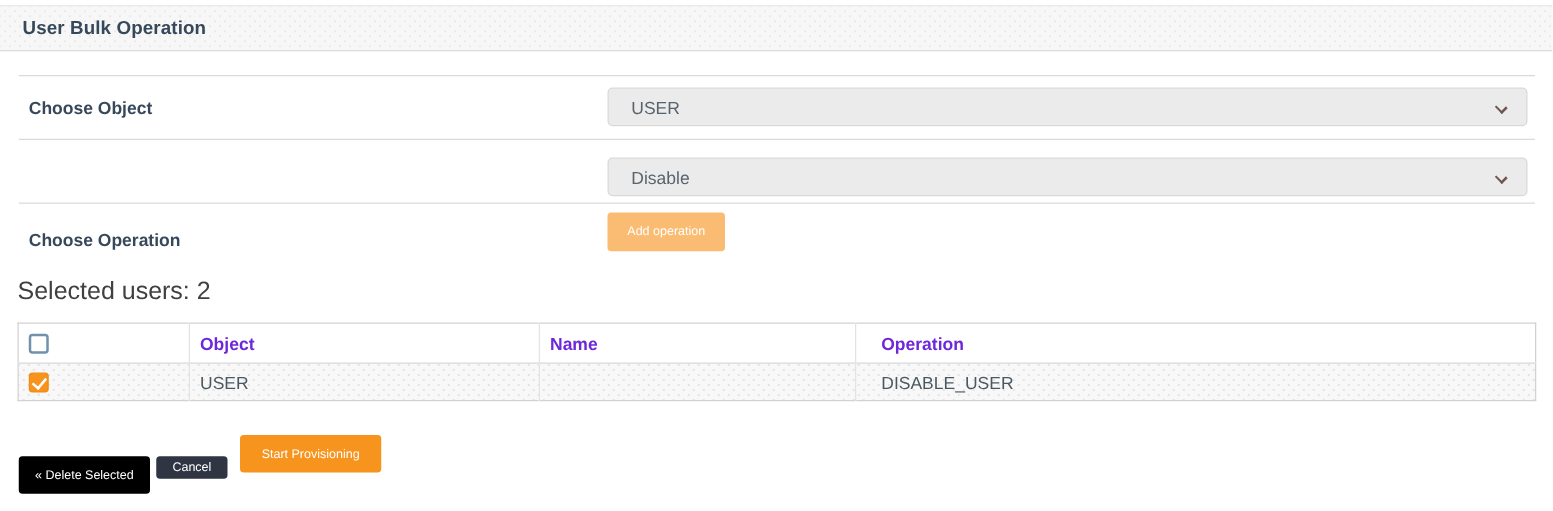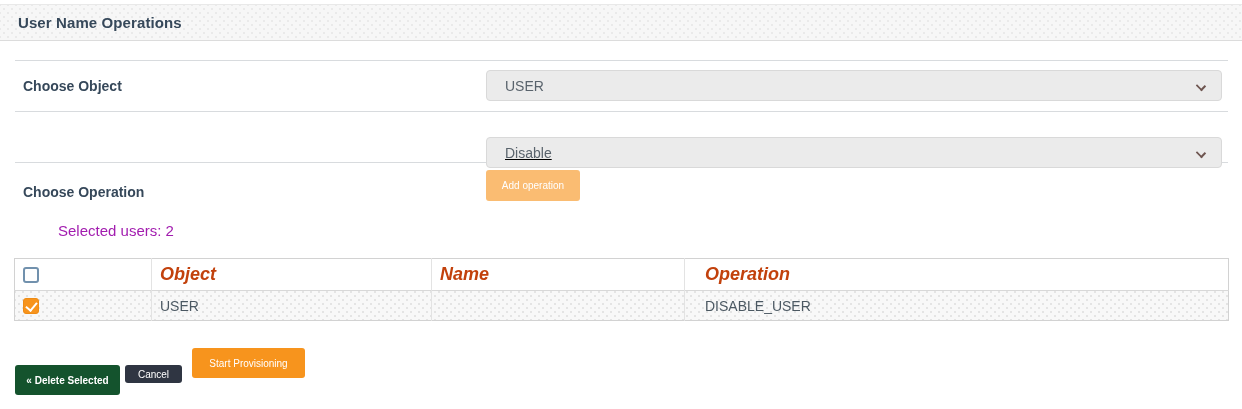--- a/index.html
+++ b/index.html
@@ -40,21 +40,21 @@
   }
   .form-label.r1 { top: 70px; }
   .form-label.r2 { top: 136px; margin-top: 40px; }
 
   .select {
     position: absolute; left: 486px; width: 736px; height: 31px;
     background: #ebebeb; border: 1px solid #d9d9d9; border-radius: 4px;
     display: flex; align-items: center; cursor: pointer;
   }
   .select.r1 { top: 70px; }
-  .select.r2 { top: 137px; text-decoration: underline; }
+  .select.r2 { top: 126px; }
   .select .value {
     padding-left: 18px; font-size: 14px; color: #59636c;
   }
   .select .chevron {
     position: absolute; right: 16px; top: 11px;
     width: 8px; height: 8px;
     border-right: 2px solid #6e5550; border-bottom: 2px solid #6e5550;
     transform: rotate(45deg) scale(1, 0.82);
   }
 
@@ -65,37 +65,37 @@
     cursor: pointer; white-space: nowrap;
   }
   .btn-add {
     position: absolute; left: 486px; top: 170px; width: 94px; height: 31px;
     background: #f7941d; opacity: 0.62;
   }
 
   
   .summary {
     position: absolute; left: 14px; top: 222px;
-    font-size: 15px; color: #a21caf; margin-left: 44px;
+    font-size: 20px; color: #404040;
   }
 
   
   .grid {
     position: absolute; left: 14px; top: 258px; width: 1215px;
     border-collapse: collapse; table-layout: fixed;
     font-size: 14px; color: #4b5862;
     border: 1px solid #d2d2d2;
   }
   .grid th, .grid td {
     border-right: 1px solid #e3e3e3; text-align: left; padding: 0 0 0 8px;
     overflow: hidden;
   }
   .grid th:last-child, .grid td:last-child { border-right: none; padding-left: 20px; }
   .grid thead tr { height: 32px; background: #ffffff; }
-  .grid thead th { font-weight: bold; color: #c2410c; font-size: 18px; font-style: italic; }
+  .grid thead th { font-weight: bold; color: #6d28d9; font-size: 14px; }
   .grid tbody tr {
     height: 30px;
     border-top: 1px solid #d8d8d8;
     background-color: #f8f8f8;
     background-image:
       radial-gradient(#e4e4e4 1px, rgba(0,0,0,0) 1.1px),
       radial-gradient(#e4e4e4 1px, rgba(0,0,0,0) 1.1px);
     background-size: 8px 8px;
     background-position: 0 0, 4px 4px;
   }
@@ -112,31 +112,31 @@
     background: #f7941d; border: 1px solid #ef8c14; position: relative;
   }
   .checkbox.checked::after {
     content: ""; position: absolute; left: 4px; top: 1px;
     width: 5px; height: 9px;
     border-right: 2px solid #ffffff; border-bottom: 2px solid #ffffff;
     transform: rotate(40deg);
   }
 
   
-  .btn-delete { position: absolute; left: 15px; top: 365px; width: 105px; height: 30px; background: #14532d; font-weight: bold; }
+  .btn-delete { position: absolute; left: 15px; top: 365px; width: 105px; height: 30px; background: #000000; }
   .btn-cancel { position: absolute; left: 125px; top: 365px; width: 57px; height: 18px; background: #2f3542; }
   .btn-start  { position: absolute; left: 192px; top: 348px; width: 113px; height: 30px; background: #f7941d; }
 </style>
 </head>
 <body>
 
 <div class="page">
 
   <div class="top-bar">
-    <h1>User Name Operations</h1>
+    <h1>User Bulk Operation</h1>
   </div>
 
   <div class="sep s1"></div>
   <div class="sep s2"></div>
   <div class="sep s3"></div>
 
   <div class="form-label r1">Choose Object</div>
   <div class="select r1">
     <span class="value">USER</span>
     <span class="chevron"></span>

